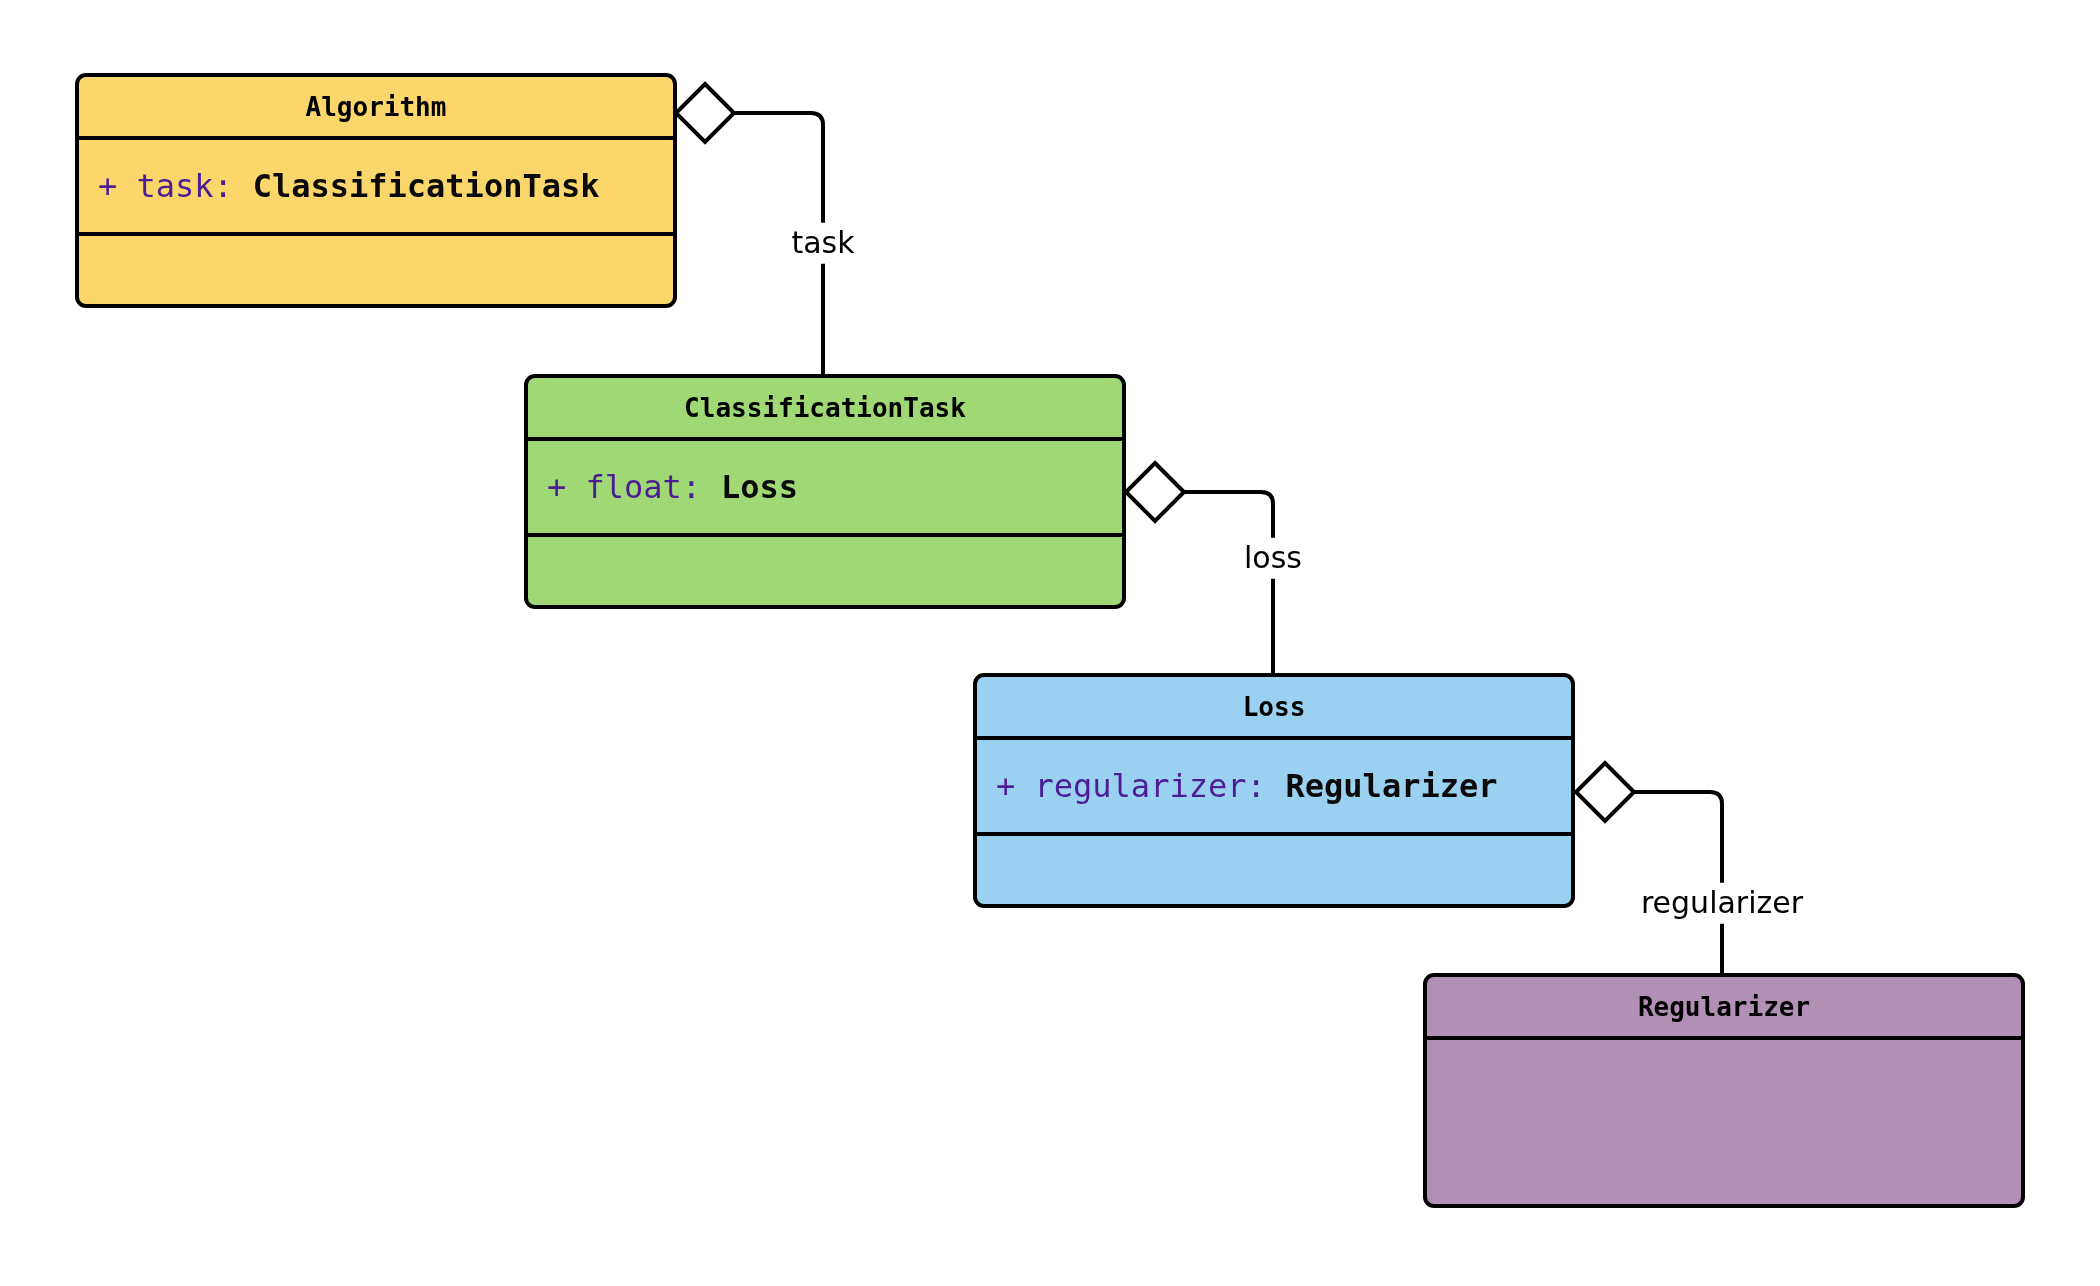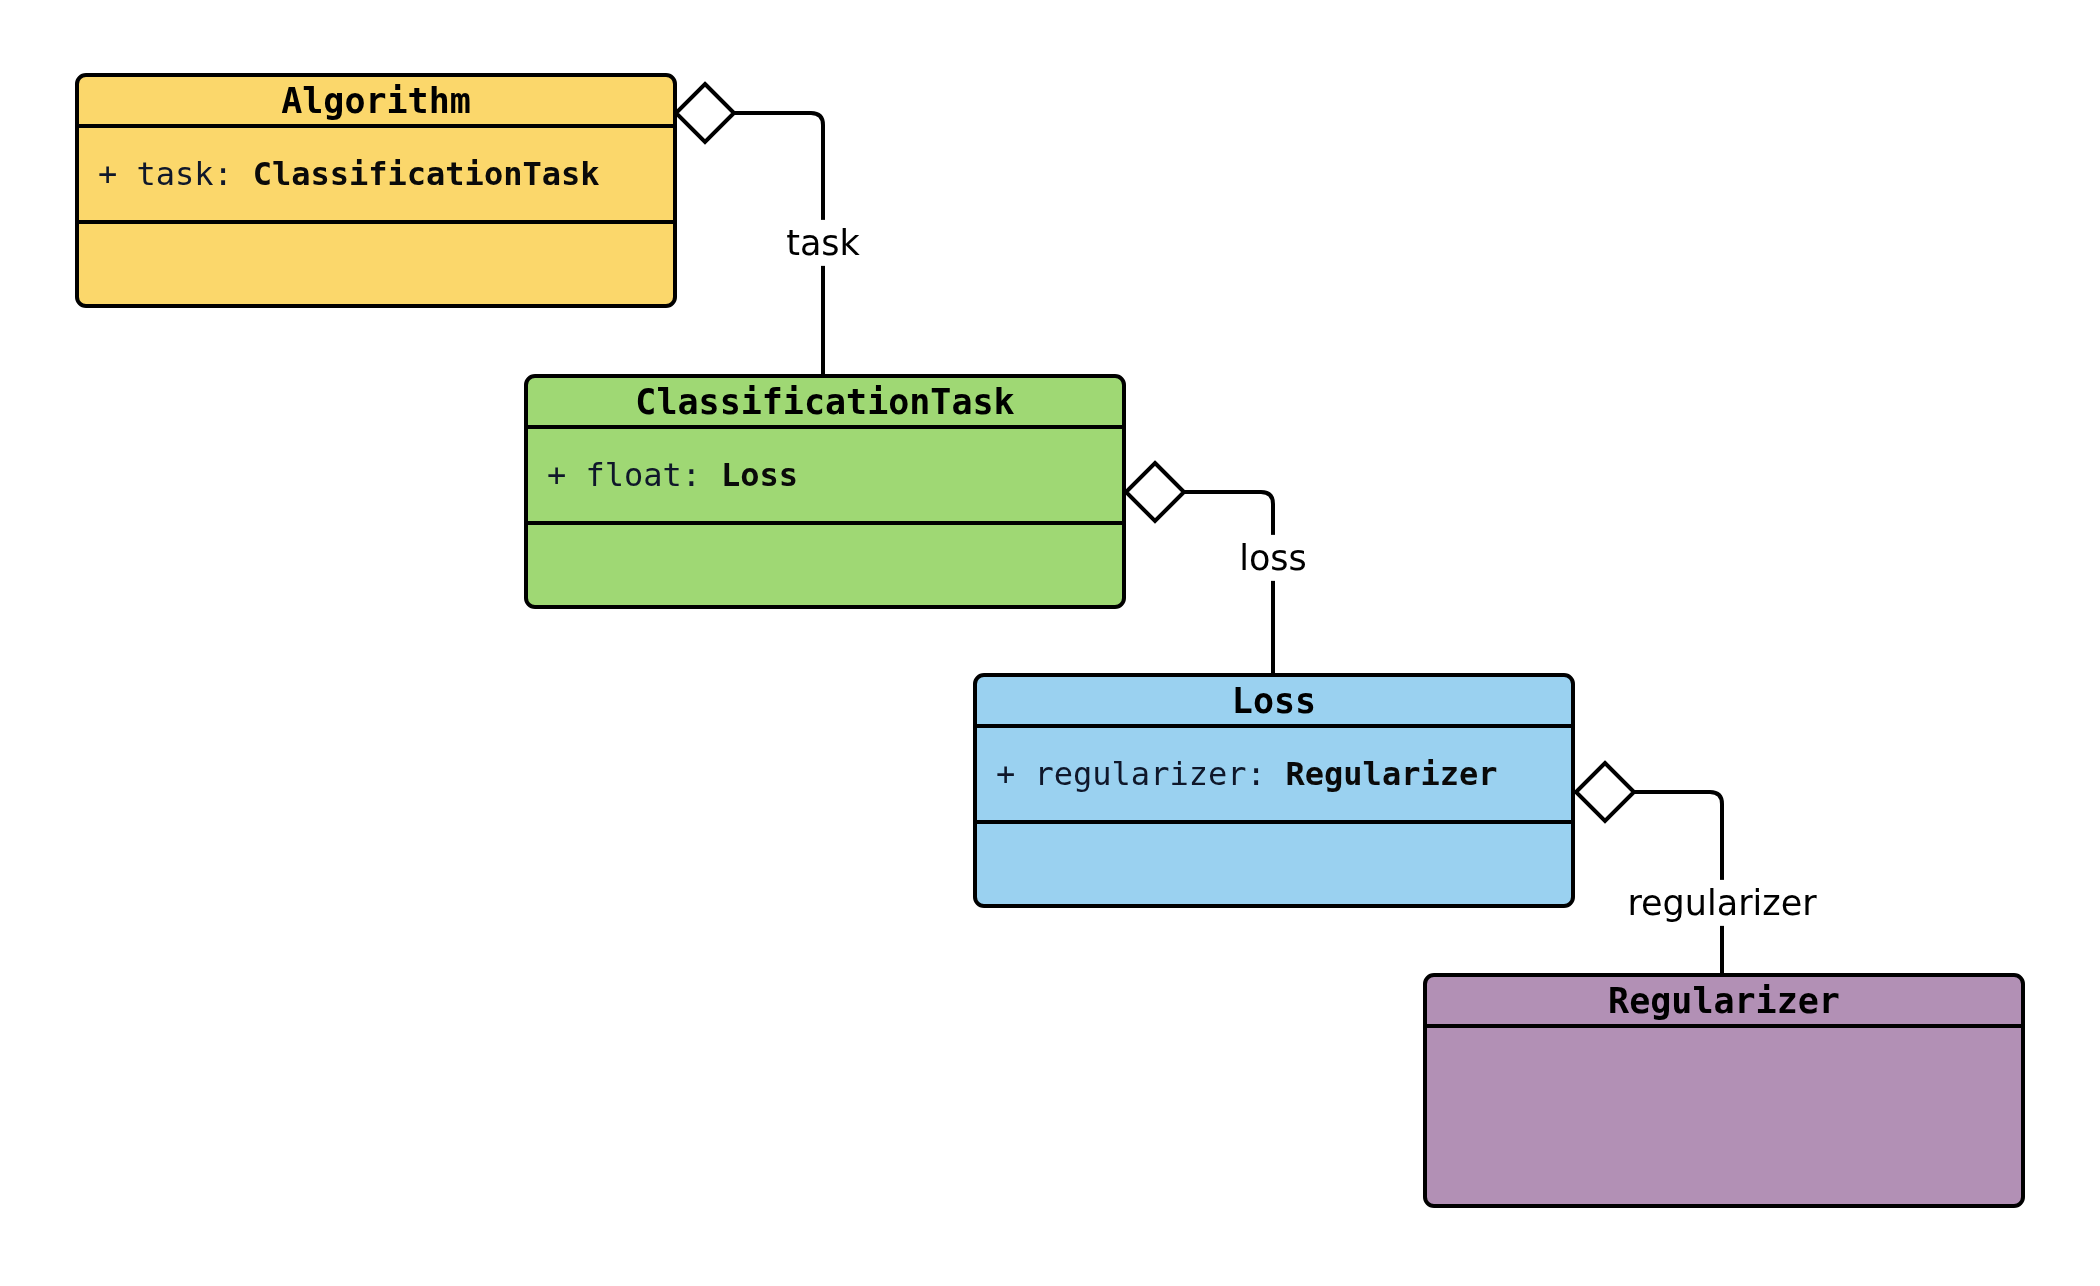--- a/index.html
+++ b/index.html
@@ -33,50 +33,50 @@
     flex-direction: column;
     overflow: hidden;
   }
   .pos-0 { left: 75px;   top: 73px;  }
   .pos-1 { left: 524px;  top: 374px; }
   .pos-2 { left: 973px;  top: 673px; }
   .pos-3 { left: 1423px; top: 973px; }
 
   .compartment { box-sizing: border-box; }
   .c-title {
-    height: 51px;
+    height: 63px;
     border-bottom: 4px solid #000000;
     display: flex;
     align-items: center;
     justify-content: center;
     font-family: "DejaVu Sans Mono", monospace;
     font-weight: bold;
-    font-size: 35px;
+    font-size: 26px;
     color: #000000;
   }
   .c-attrs {
     height: 96px;
     border-bottom: 4px solid #000000;
     display: flex;
     align-items: center;
     padding-left: 19px;
     font-family: "DejaVu Sans Mono", monospace;
     font-size: 32px;
   }
-  .attr-prefix { color: #0f172a; white-space: nowrap; }
+  .attr-prefix { color: #4c1d95; white-space: nowrap; }
   .attr-type   { color: #0a0a0a; font-weight: bold; margin-left: 0.62em; white-space: nowrap; }
   .c-methods { flex: 1; }
 
   .edge-label {
     position: absolute;
     transform: translate(-50%, -50%);
     background: #ffffff;
     color: #000000;
     font-family: "DejaVu Sans", sans-serif;
-    font-size: 35px;
+    font-size: 30px;
     line-height: 1.15;
     padding: 3px 9px;
     white-space: nowrap;
   }
 </style>
 </head>
 <body>
 
 <div class="canvas">
 

